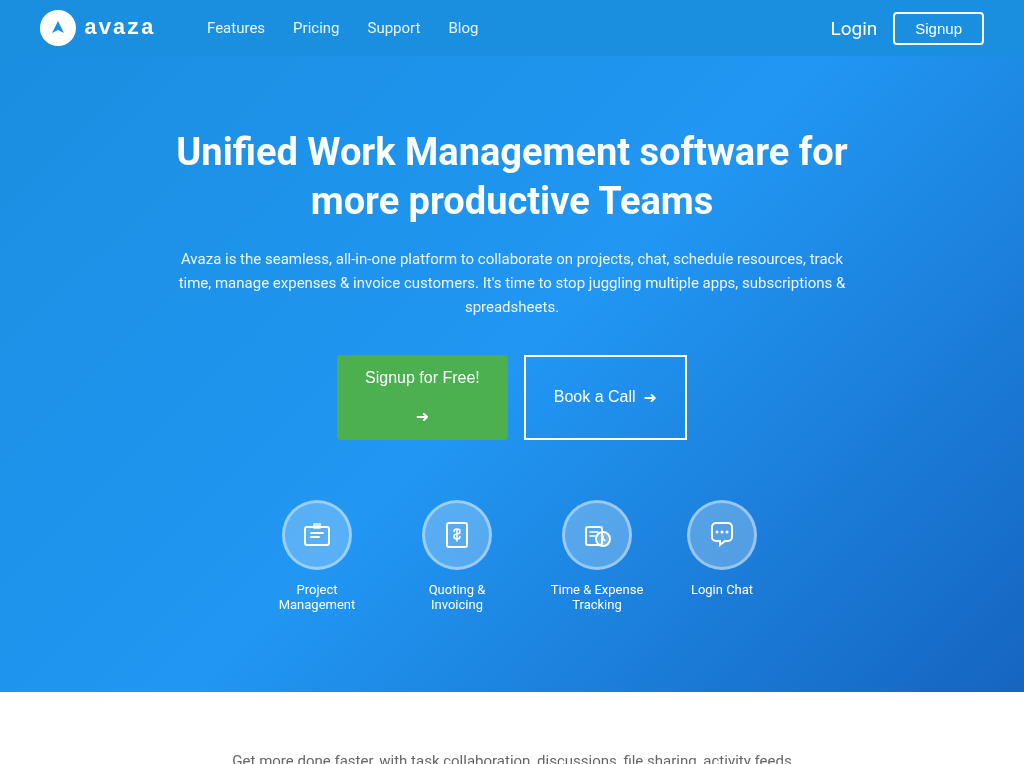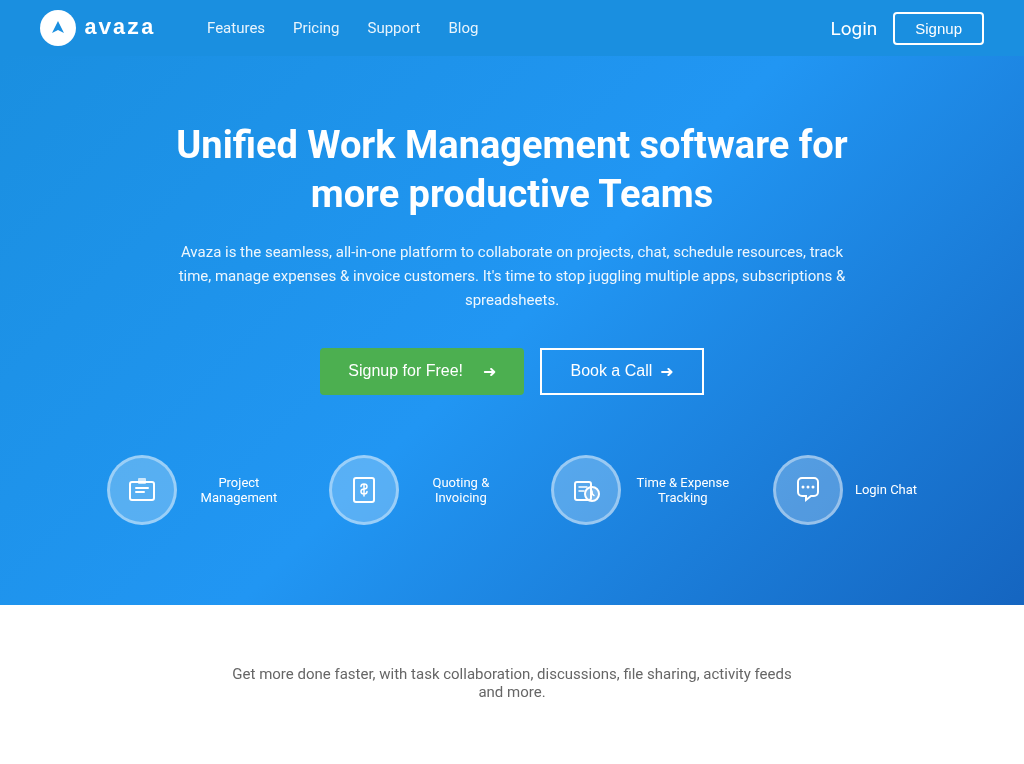--- a/index.html
+++ b/index.html
@@ -76,21 +76,21 @@
       background: linear-gradient(135deg, #1a8fe0 0%, #2196f3 50%, #1565c0 100%);
       padding: 60px 40px 80px;
       text-align: center;
       color: white;
     }
     .hero-title {
       font-size: 38px;
       font-weight: 700;
       line-height: 1.3;
       max-width: 700px;
-      margin: 5px auto 20px;
+      margin: 12px auto 20px;
     }
     .hero-subtitle {
       font-size: 15px;
       line-height: 1.6;
       max-width: 680px;
       margin: 8px auto 36px;
       opacity: 0.92;
     }
     .hero-buttons {
       display: flex;
@@ -102,20 +102,21 @@
       background: #4caf50;
       color: white;
       border: none;
       padding: 14px 28px;
       border-radius: 4px;
       font-size: 16px;
       cursor: pointer;
       display: flex;
       align-items: center;
       gap: 20px;
+      flex-direction: column;
     }
     .btn-book-call {
       background: transparent;
       color: white;
       border: 2px solid white;
       padding: 12px 28px;
       border-radius: 0;
       font-size: 16px;
       cursor: pointer;
       display: flex;
@@ -125,20 +126,21 @@
 
     
     .feature-icons {
       display: flex;
       justify-content: center;
       gap: 40px;
       flex-wrap: wrap;
     }
     .feature-item {
       display: flex;
+      flex-direction: column;
       align-items: center;
       gap: 12px;
       cursor: pointer;
     }
     .feature-circle {
       width: 70px;
       height: 70px;
       border-radius: 50%;
       background: rgba(255,255,255,0.25);
       display: flex;

